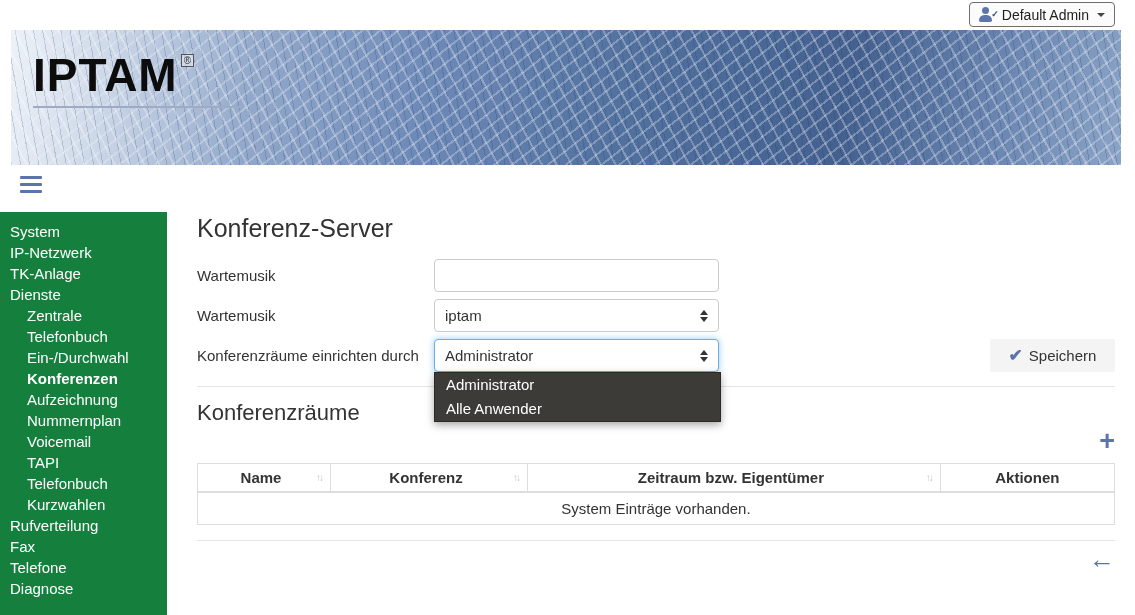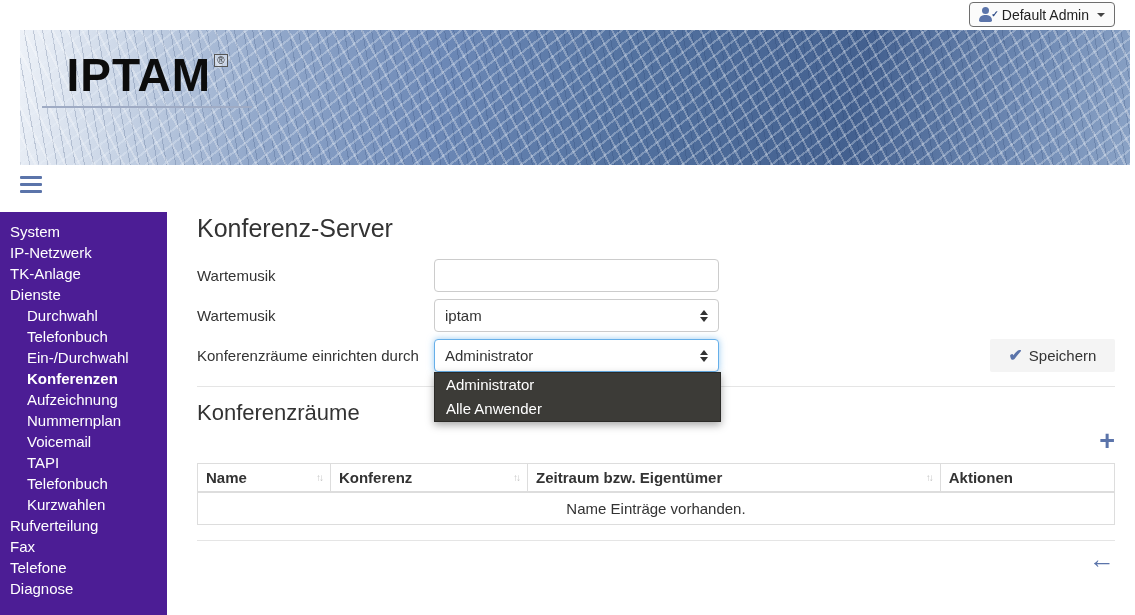--- a/index.html
+++ b/index.html
@@ -16,41 +16,40 @@
     border-radius:4px; font-size:14px; color:#222; cursor:pointer;
   }
   .user-icon { position:relative; width:17px; height:15px; display:inline-block; }
   .user-icon .head { position:absolute; left:3px; top:0; width:7px; height:7px; border-radius:50%; background:#5b74aa; }
   .user-icon .body { position:absolute; left:0; bottom:0; width:13px; height:7px; border-radius:6px 6px 2px 2px; background:#5b74aa; }
   .user-icon .check { position:absolute; right:-3px; bottom:3px; font-size:9px; font-weight:bold; color:#2c4a86; }
   .caret-down { width:0; height:0; border-left:4px solid transparent; border-right:4px solid transparent; border-top:4px solid #444; margin-left:2px; }
 
   
   .banner {
-    position:absolute; left:20px; top:30px; width:1110px; height:135px;
+    position:absolute; left:11px; top:30px; width:1110px; height:135px;
     background:
       repeating-linear-gradient(62deg,  rgba(255,255,255,0.28) 0 2px, rgba(255,255,255,0) 2px 13px),
       repeating-linear-gradient(-38deg, rgba(235,242,250,0.30) 0 2px, rgba(255,255,255,0) 2px 11px),
       repeating-linear-gradient(80deg,  rgba(30,55,100,0.20) 0 1px,  rgba(255,255,255,0) 1px 9px),
       linear-gradient(100deg, #eef2f8 0%, #cdd8e8 9%, #93a9cb 22%, #6c88b6 38%, #52719f 55%, #43608f 75%, #6f8ab4 90%, #8ba3c6 100%);
     overflow:hidden;
-    text-align:center;
   }
   .brand { position:absolute; left:22px; top:22px; }
   .brand-text { font-size:46px; font-weight:bold; letter-spacing:1px; color:#0c0c0c; line-height:1; }
   .brand-reg { display:inline-block; vertical-align:top; margin-top:2px; margin-left:3px;
     font-size:10px; color:#333; border:1px solid #555; padding:0 2px; background:rgba(255,255,255,0.4); }
   .brand-underline { width:210px; height:2px; background:#9fabc4; margin-top:8px; }
 
   
   .hamburger { position:absolute; left:20px; top:176px; width:22px; height:19px; cursor:pointer; }
   .hamburger .bar { height:3px; background:#5b74aa; margin-bottom:4px; border-radius:1px; }
 
   
-  .sidebar { position:absolute; left:0; top:212px; width:167px; height:403px; background:#4c1d95; }
+  .sidebar { position:absolute; left:0; top:212px; width:167px; height:403px; background:#15803d; }
   .sidebar ul { list-style:none; margin:0; padding:9px 0 0 0; }
   .sidebar li { color:#fff; font-size:15px; line-height:21px; padding-left:10px; cursor:pointer; white-space:nowrap; }
   .sidebar li.lvl2 { padding-left:27px; }
   .sidebar li.active { font-weight:bold; }
 
   
   .main { position:absolute; left:197px; top:212px; width:918px; }
   .page-title { margin:2px 0 16px 0; font-size:25px; font-weight:normal; color:#333; }
 
   .form-row { position:relative; display:flex; align-items:center; margin-bottom:7px; height:33px; }
@@ -74,21 +73,21 @@
   .dropdown-option { height:24px; line-height:24px; padding-left:11px; font-size:15px; color:#fff; cursor:pointer; }
   .dropdown-option.highlighted { background:#e9642e; }
 
   .rule { border:none; border-top:1px solid #e5e5e5; margin:14px 0 0 0; }
 
   .section-title { margin:13px 0 0 0; font-size:22px; font-weight:normal; color:#333; }
   .add-row { text-align:right; height:26px; margin-top:2px; }
   .plus-icon { font-size:27px; font-weight:bold; color:#5b74aa; line-height:26px; cursor:pointer; display:inline-block; }
 
   table.conf-table { width:100%; border-collapse:collapse; margin-top:9px; }
-  .conf-table th { border:1px solid #ddd; border-bottom:2px solid #ddd; text-align:left;
+  .conf-table th { border:1px solid #ddd; border-bottom:2px solid #ddd; text-align:center;
     font-size:15px; color:#333; padding:5px 8px; cursor:pointer; }
   .conf-table th.no-sort { cursor:default; }
   .sort-icon { float:right; font-size:10px; color:#c3c3c3; letter-spacing:-2px; margin-top:3px; }
   .conf-table td { border:1px solid #ddd; font-size:15px; color:#333; padding:7px 8px; text-align:center; }
 
   .bottom-rule { border:none; border-top:1px solid #e5e5e5; margin:15px 0 0 0; }
   .back-row { text-align:right; margin-top:5px; }
   .back-icon { font-size:26px; font-weight:bold; color:#5b74aa; cursor:pointer; line-height:1; display:inline-block; }
 
   .col-name { width:14.5%; } .col-konferenz { width:21.5%; } .col-zeitraum { width:45%; } .col-aktionen { width:19%; }
@@ -120,21 +119,21 @@
       <div class="bar"></div>
       <div class="bar"></div>
   </div>
 
   <aside class="sidebar">
     <ul>
       <li class="lvl1">System</li>
       <li class="lvl1">IP-Netzwerk</li>
       <li class="lvl1">TK-Anlage</li>
       <li class="lvl1">Dienste</li>
-      <li class="lvl2">Durchwahl</li>
+      <li class="lvl2">Zentrale</li>
       <li class="lvl2">Telefonbuch</li>
       <li class="lvl2">Ein-/Durchwahl</li>
       <li class="lvl2 active">Konferenzen</li>
       <li class="lvl2">Aufzeichnung</li>
       <li class="lvl2">Nummernplan</li>
       <li class="lvl2">Voicemail</li>
       <li class="lvl2">TAPI</li>
       <li class="lvl2">Telefonbuch</li>
       <li class="lvl2">Kurzwahlen</li>
       <li class="lvl1">Rufverteilung</li>
@@ -211,21 +210,21 @@
             <span>Zeitraum bzw. Eigentümer</span>
             <span class="sort-icon">↑↓</span>
           </th>
           <th class="no-sort">
             <span>Aktionen</span>
           </th>
         </tr>
       </thead>
       <tbody>
         <tr>
-          <td colspan="4">Name Einträge vorhanden.</td>
+          <td colspan="4">System Einträge vorhanden.</td>
         </tr>
       </tbody>
     </table>
 
     <hr class="bottom-rule">
 
     <div class="back-row">
       <span class="back-icon">←</span>
     </div>
   </main>

